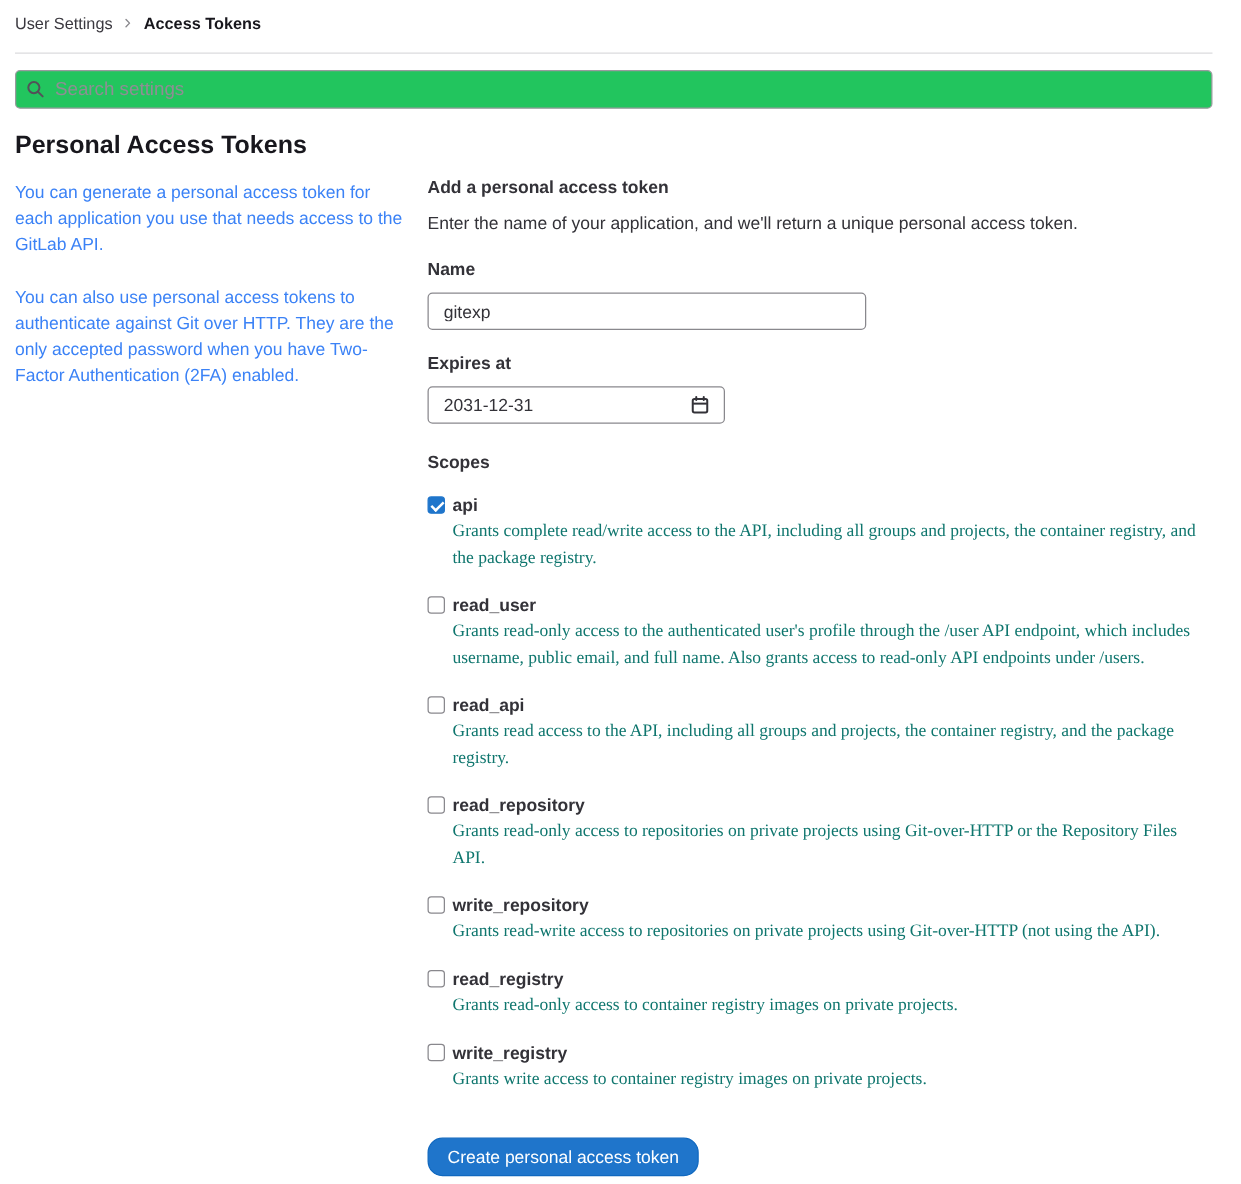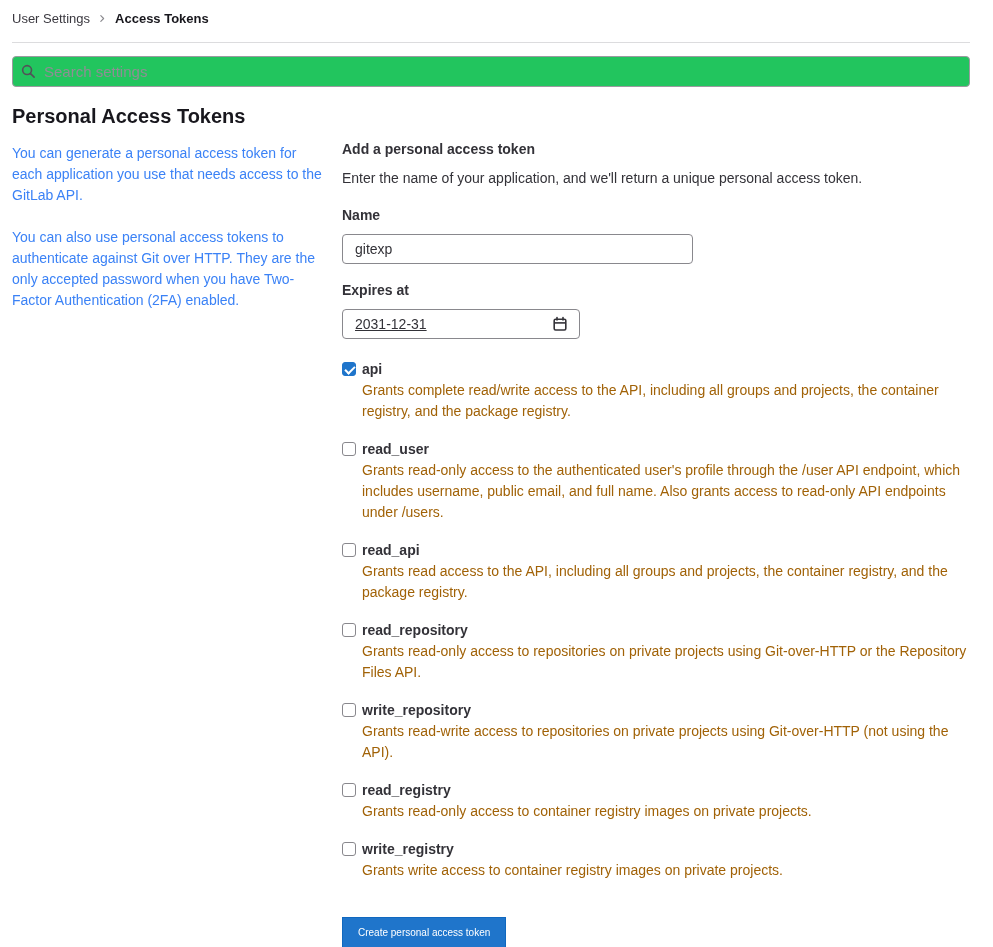--- a/index.html
+++ b/index.html
@@ -45,46 +45,46 @@
   .form-group { margin-top: 16px; }
   .field-label { display: block; font-weight: 700; color: #333238; margin-bottom: 8px; }
 
   .text-input {
     height: 30px; border: 1px solid #89888d; border-radius: 4px;
     padding: 0 12px; font-size: 14px; color: #333238; outline: none;
     font-family: inherit; background: #fff; display: block;
   }
   .name-input { width: 351px; }
   .date-wrap { position: relative; width: 238px; }
-  .date-wrap .text-input { width: 100%; padding-right: 36px; text-decoration: underline; }
+  .date-wrap .text-input { width: 100%; padding-right: 36px; }
   .calendar-icon { position: absolute; right: 12px; top: 7px; width: 16px; height: 16px; color: #333238; }
 
   
   .scopes-group { margin-top: 20px; }
   .scopes-list { margin-top: 14px; }
   .scope-item { margin-bottom: 17px; }
   .scope-head { display: flex; align-items: flex-start; }
   .checkbox {
     position: relative; width: 14px; height: 14px; margin: 3px 0 0 0;
     border: 1px solid #89888d; border-radius: 3px; background: #fff;
     flex: 0 0 14px; cursor: pointer;
   }
   .checkbox.checked { background: #1f75cb; border-color: #1f75cb; }
   .checkbox.checked::after {
     content: ""; position: absolute; left: 4px; top: 1px; width: 4px; height: 8px;
     border: solid #fff; border-width: 0 2px 2px 0; transform: rotate(45deg);
   }
   .scope-name { font-weight: 700; color: #333238; margin-left: 6px; cursor: pointer; }
-  .scope-desc { color: #a16207; margin: 0 0 0 20px; }
+  .scope-desc { color: #0f766e; margin: 0 0 0 20px; font-family: Liberation Serif, serif; }
 
   
   .btn-primary {
     display: inline-block; margin-top: 19px; background: #1f75cb; color: #fff;
-    border: 1px solid #1068bf; border-radius: 0; padding: 0 15px; height: 31px;
-    font-size: 10px; font-family: inherit; cursor: pointer; line-height: 29px;
+    border: 1px solid #1068bf; border-radius: 12px; padding: 0 15px; height: 31px;
+    font-size: 14px; font-family: inherit; cursor: pointer; line-height: 29px;
   }
 </style>
 </head>
 <body>
 
 <div class="page">
 
   <nav class="breadcrumb">
     <span class="crumb-link">User Settings</span>
     <span class="sep">
@@ -132,20 +132,21 @@
             <svg width="16" height="16" viewBox="0 0 16 16" fill="none">
                 <path d="M5 1.5v2.5M11 1.5v2.5" stroke="currentColor" stroke-width="1.6" stroke-linecap="round"></path>
                 <rect x="2.2" y="3.2" width="11.6" height="10.8" rx="1.4" stroke="currentColor" stroke-width="1.6"></rect>
                 <path d="M2.5 6.9h11" stroke="currentColor" stroke-width="1.6"></path>
               </svg>
           </span>
         </div>
       </div>
 
       <div class="scopes-group">
+        <label class="field-label">Scopes</label>
         <div class="scopes-list">
   <div class="scope-item">
     <div class="scope-head">
       <span class="checkbox checked"></span>
       <span class="scope-name">api</span>
     </div>
     <p class="scope-desc">Grants complete read/write access to the API, including all groups and projects, the container registry, and the package registry.</p>
   </div>
 
   <div class="scope-item">

